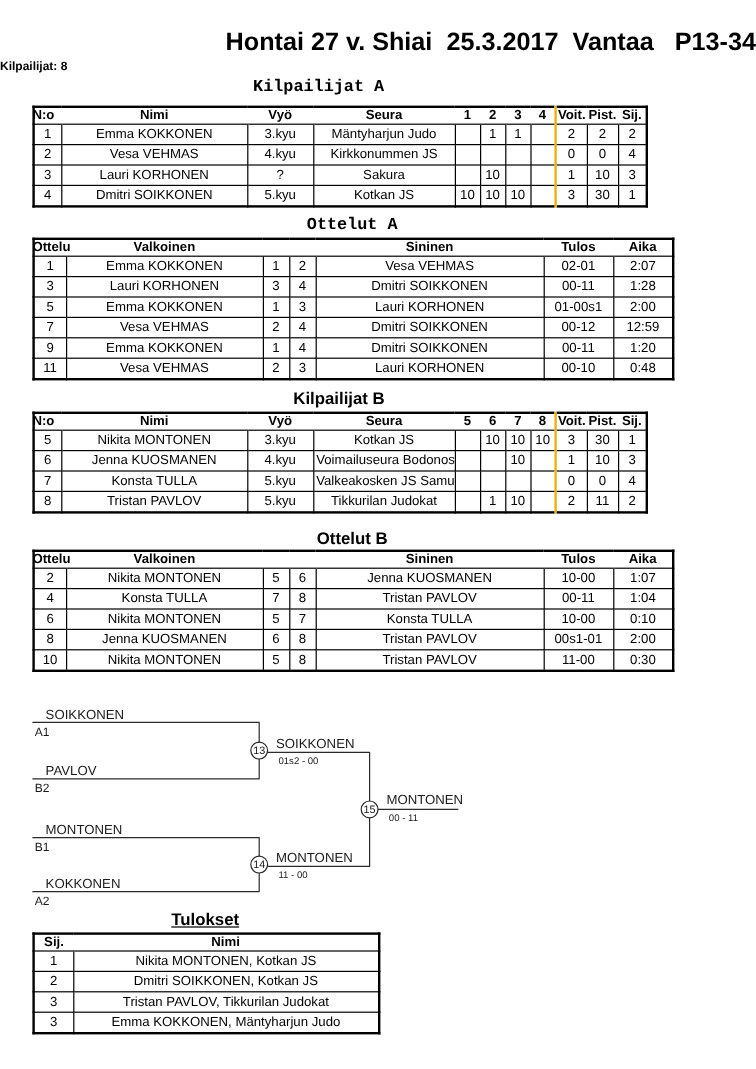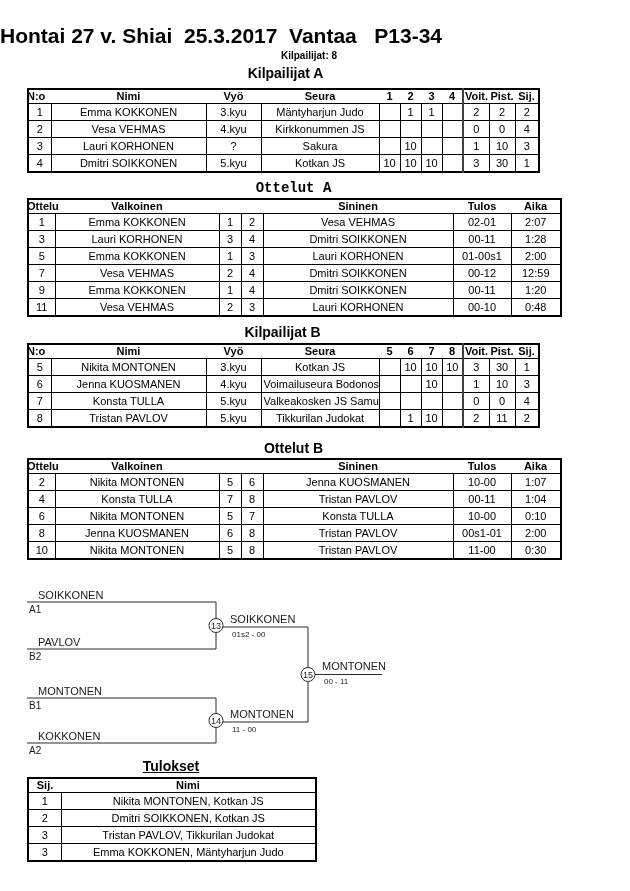--- a/index.html
+++ b/index.html
@@ -1,63 +1,63 @@
 <!DOCTYPE html>
 <html><head>
 <meta charset="utf-8">
 <style>
   html,body{margin:0;padding:0;}
   body{
     width:630px;height:891px;background:#ffffff;position:relative;
     font-family:"Liberation Sans",sans-serif;color:#000;
   }
   .page-title{
-    position:absolute;top:24px;left:0;width:630px;text-align:left;
+    position:absolute;top:24px;left:0;width:630px;text-align:right;
     font-size:21px;font-weight:bold;white-space:pre;
   }
   .competitors-label{
-    position:absolute;top:50px;left:0;width:618px;text-align:center;
+    position:absolute;top:50px;left:0;width:618px;text-align:left;
     font-size:10px;font-weight:bold;
   }
   .section-heading{
     position:absolute;font-size:14px;font-weight:bold;text-align:center;white-space:nowrap;
   }
   table.tbl{
     position:absolute;left:27px;border-collapse:collapse;table-layout:fixed;
     border:2px solid #000;background:#fff;font-size:11px;line-height:1;
   }
   table.tbl td{
     border:1px solid #000;height:16px;padding:0 2px;text-align:center;
     vertical-align:middle;white-space:nowrap;overflow:hidden;
   }
   table.tbl thead td{
     border-left:none;border-right:none;font-weight:bold;height:13px;
     padding:0;overflow:visible;
   }
-  table.tbl td.sep{border-left:2px solid #404040;}
+  table.tbl td.sep{border-left:2px solid #eab308;}
   td.tl{text-align:left;padding-left:5px;}
   td.belt{text-align:left;padding-left:12px;}
   thead td.hl{text-align:left;text-indent:-2px;}
   .mB td{height:15px;}
   .bracket{position:absolute;left:25px;top:585px;}
   .bracket path{fill:none;stroke:#2a2a2a;stroke-width:1;stroke-linejoin:round;}
   .bracket circle{fill:#fff;stroke:#2a2a2a;stroke-width:1;}
   .bracket text{fill:#1a1a1a;font-family:"Liberation Sans",sans-serif;}
   .bk-name{font-size:11px;}
   .bk-seed{font-size:10px;}
   .bk-score{font-size:8px;}
   .bk-circle-num{font-size:9px;text-anchor:middle;}
 </style>
 </head>
 <body>
 
 <div class="page-title">Hontai 27 v. Shiai  25.3.2017  Vantaa   P13-34</div>
 <div class="competitors-label">Kilpailijat: 8</div>
 
-<div class="section-heading" style="top:65px;left:30px;width:511px;">Kilpailijat A</div>
+<div class="section-heading" style="top:65px;left:10px;width:511px;font-family:Liberation Mono, monospace;">Kilpailijat A</div>
 <table class="tbl" style="top:88px;width:511px;">
   <colgroup>
       <col style="width:23px">
       <col style="width:155px">
       <col style="width:55px">
       <col style="width:118px">
       <col style="width:21px">
       <col style="width:21px">
       <col style="width:21px">
       <col style="width:21px">

